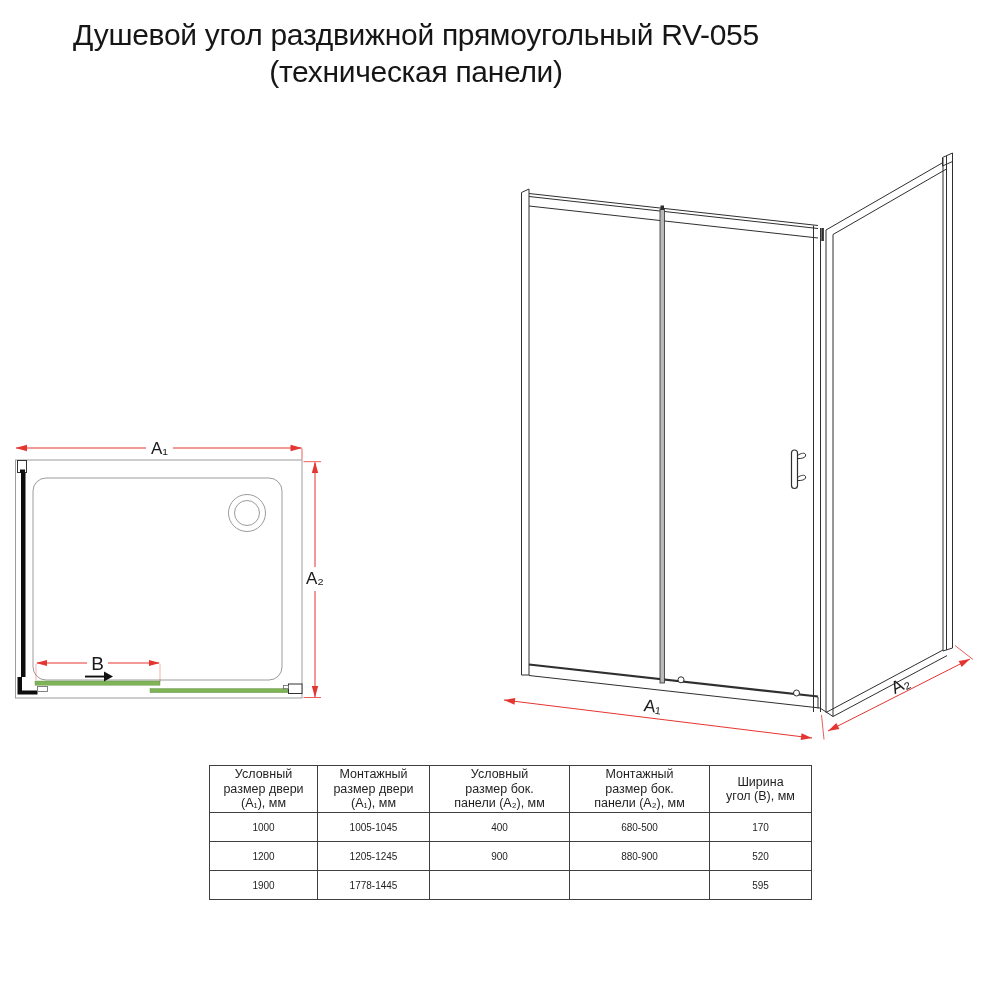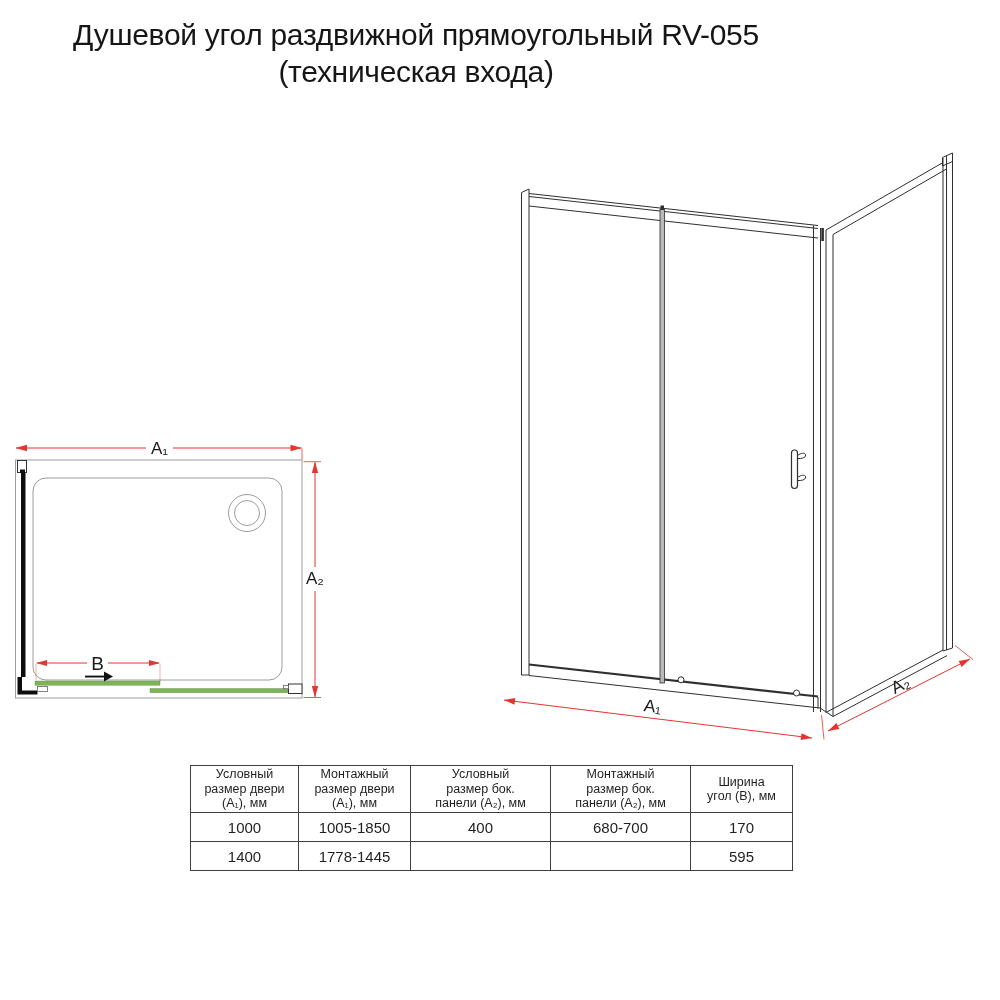--- a/index.html
+++ b/index.html
@@ -7,38 +7,38 @@
     position:relative;width:1000px;height:1000px;background:#ffffff;overflow:hidden;
     font-family:"Liberation Sans","DejaVu Sans",sans-serif;color:#1a1a1a;
   }
   .title-block{position:absolute;left:0;top:16px;width:832px;text-align:center;}
   .title-line{font-size:30px;line-height:37px;letter-spacing:-0.3px;color:#161616;}
   svg{position:absolute;overflow:visible;}
   svg text{font-family:"Liberation Sans","DejaVu Sans",sans-serif;fill:#1a1a1a;}
   #top-view{left:0;top:418px;}
   #front-view{left:480px;top:148px;}
   .spec-table{
-    position:absolute;left:190px;top:765px;border-collapse:collapse;table-layout:fixed;
+    position:absolute;left:209px;top:765px;border-collapse:collapse;table-layout:fixed;
   }
   .spec-table td,.spec-table th{
     border:1px solid #3f3f3f;text-align:center;vertical-align:middle;padding:0;
     font-weight:400;color:#1f1f1f;
   }
   .spec-table th{font-size:12.5px;line-height:14.5px;height:46px;white-space:pre-line;}
-  .spec-table td{font-size:15px;height:28px;}
+  .spec-table td{font-size:10px;height:28px;}
   .c1{width:108px}.c2{width:112px}.c3{width:140px}.c4{width:140px}.c5{width:102px}
 </style>
 </head>
 <body>
 
 <div class="stage">
 
   <div class="title-block">
     <div class="title-line">Душевой угол раздвижной прямоугольный RV-055</div>
-    <div class="title-line">(техническая входа)</div>
+    <div class="title-line">(техническая панели)</div>
   </div>
 
   <svg id="top-view" width="340" height="300" viewBox="0 418 340 300" xmlns="http://www.w3.org/2000/svg">
 
     <g fill="none" stroke="#9c9c9c" stroke-width="1">
       <rect x="15.5" y="460" width="286.5" height="238"></rect>
       <rect x="33" y="478" width="249" height="202" rx="13"></rect>
       <circle cx="247" cy="513" r="18.5"></circle>
       <circle cx="247" cy="513" r="12.5"></circle>
     </g>
@@ -183,27 +183,34 @@
         <th>Монтажный
 размер бок.
 панели (A₂), мм</th>
         <th>Ширина
 угол (B), мм</th>
       </tr>
     </thead>
     <tbody>
       <tr>
         <td>1000</td>
-        <td>1005-1850</td>
+        <td>1005-1045</td>
         <td>400</td>
-        <td>680-700</td>
+        <td>680-500</td>
         <td>170</td>
       </tr>
       <tr>
-        <td>1400</td>
+        <td>1200</td>
+        <td>1205-1245</td>
+        <td>900</td>
+        <td>880-900</td>
+        <td>520</td>
+      </tr>
+      <tr>
+        <td>1900</td>
         <td>1778-1445</td>
         <td></td>
         <td></td>
         <td>595</td>
       </tr>
     </tbody>
   </table>
 
 </div>
 

